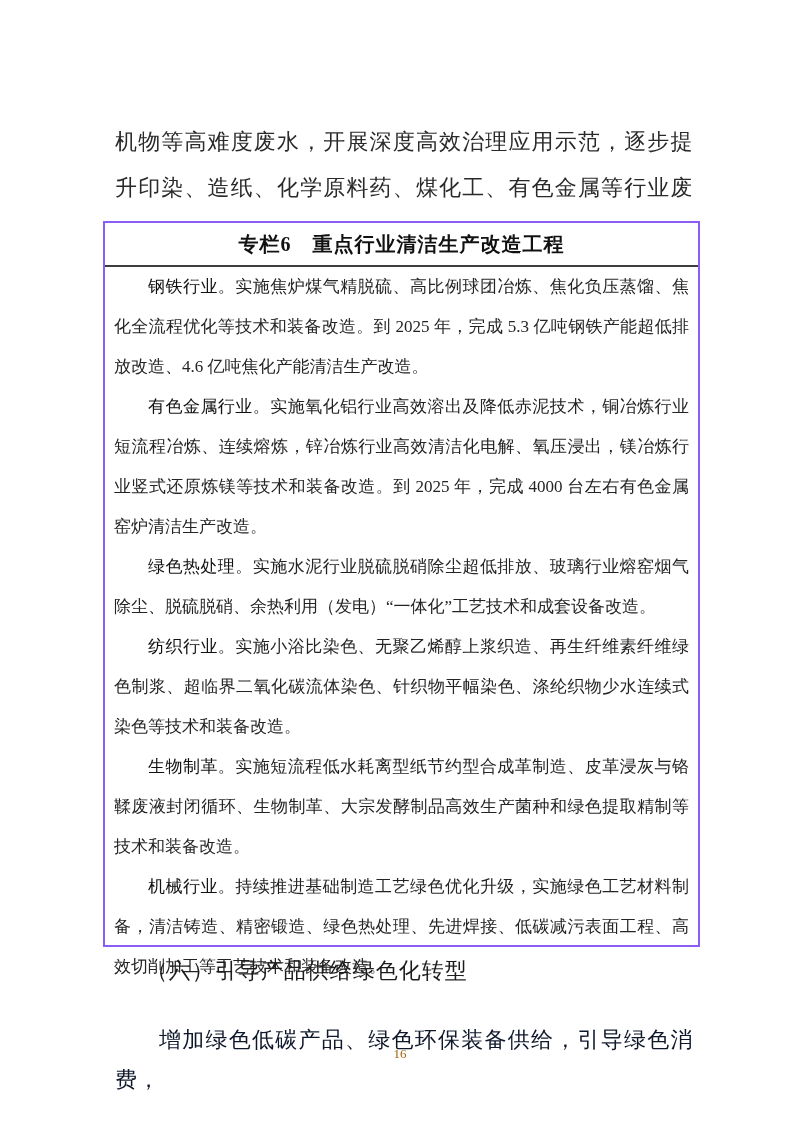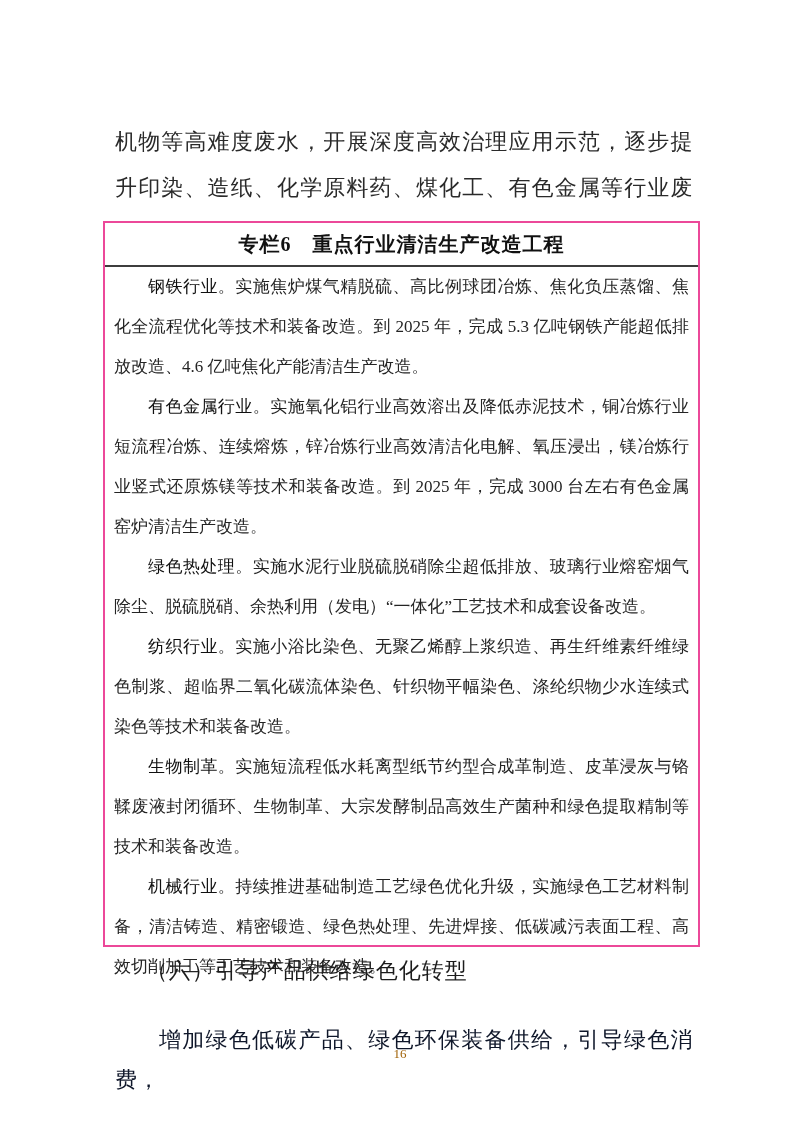--- a/index.html
+++ b/index.html
@@ -22,21 +22,21 @@
     text-align: justify;
     letter-spacing: 0.5px;
     color: #2a2a2a;
   }
   .box {
     position: absolute;
     top: 221px;
     left: 103px;
     width: 597px;
     height: 726px;
-    border: 2px solid #ec4899;
+    border: 2px solid #8b5cf6;
     box-sizing: border-box;
     background: #ffffff;
   }
   .box-title {
     height: 42px;
     line-height: 42px;
     text-align: center;
     font-weight: bold;
     font-size: 20px;
     color: #111111;
@@ -92,21 +92,21 @@
 
   <p class="intro">机物等高难度废水，开展深度高效治理应用示范，逐步提升印染、造纸、化学原料药、煤化工、有色金属等行业废水治理水平。</p>
 
   <div class="box">
     <div class="box-title">专栏6　重点行业清洁生产改造工程</div>
     <div class="box-body">
 
       <p class="box-para"><span class="industry-label">钢铁行业。</span><span>实施焦炉煤气精脱硫、高比例球团冶炼、焦化负压蒸馏、焦化全流程优化等技术和装备改造。到 2025 年，完成 5.3 亿吨钢铁产能超低排放改造、4.6 亿吨焦化产能清洁生产改造。</span></p>
 
 
-      <p class="box-para"><span class="industry-label">有色金属行业。</span><span>实施氧化铝行业高效溶出及降低赤泥技术，铜冶炼行业短流程冶炼、连续熔炼，锌冶炼行业高效清洁化电解、氧压浸出，镁冶炼行业竖式还原炼镁等技术和装备改造。到 2025 年，完成 3000 台左右有色金属窑炉清洁生产改造。</span></p>
+      <p class="box-para"><span class="industry-label">有色金属行业。</span><span>实施氧化铝行业高效溶出及降低赤泥技术，铜冶炼行业短流程冶炼、连续熔炼，锌冶炼行业高效清洁化电解、氧压浸出，镁冶炼行业竖式还原炼镁等技术和装备改造。到 2025 年，完成 4000 台左右有色金属窑炉清洁生产改造。</span></p>
 
       <p class="box-para"><span class="industry-label">绿色热处理。</span><span>实施水泥行业脱硫脱硝除尘超低排放、玻璃行业熔窑烟气除尘、脱硫脱硝、余热利用（发电）“一体化”工艺技术和成套设备改造。</span></p>
 
       <p class="box-para"><span class="industry-label">纺织行业。</span><span>实施小浴比染色、无聚乙烯醇上浆织造、再生纤维素纤维绿色制浆、超临界二氧化碳流体染色、针织物平幅染色、涤纶织物少水连续式染色等技术和装备改造。</span></p>
 
       <p class="box-para"><span class="industry-label">生物制革。</span><span>实施短流程低水耗离型纸节约型合成革制造、皮革浸灰与铬鞣废液封闭循环、生物制革、大宗发酵制品高效生产菌种和绿色提取精制等技术和装备改造。</span></p>
 
       <p class="box-para"><span class="industry-label">机械行业。</span><span>持续推进基础制造工艺绿色优化升级，实施绿色工艺材料制备，清洁铸造、精密锻造、绿色热处理、先进焊接、低碳减污表面工程、高效切削加工等工艺技术和装备改造。</span></p>
 
     </div>

